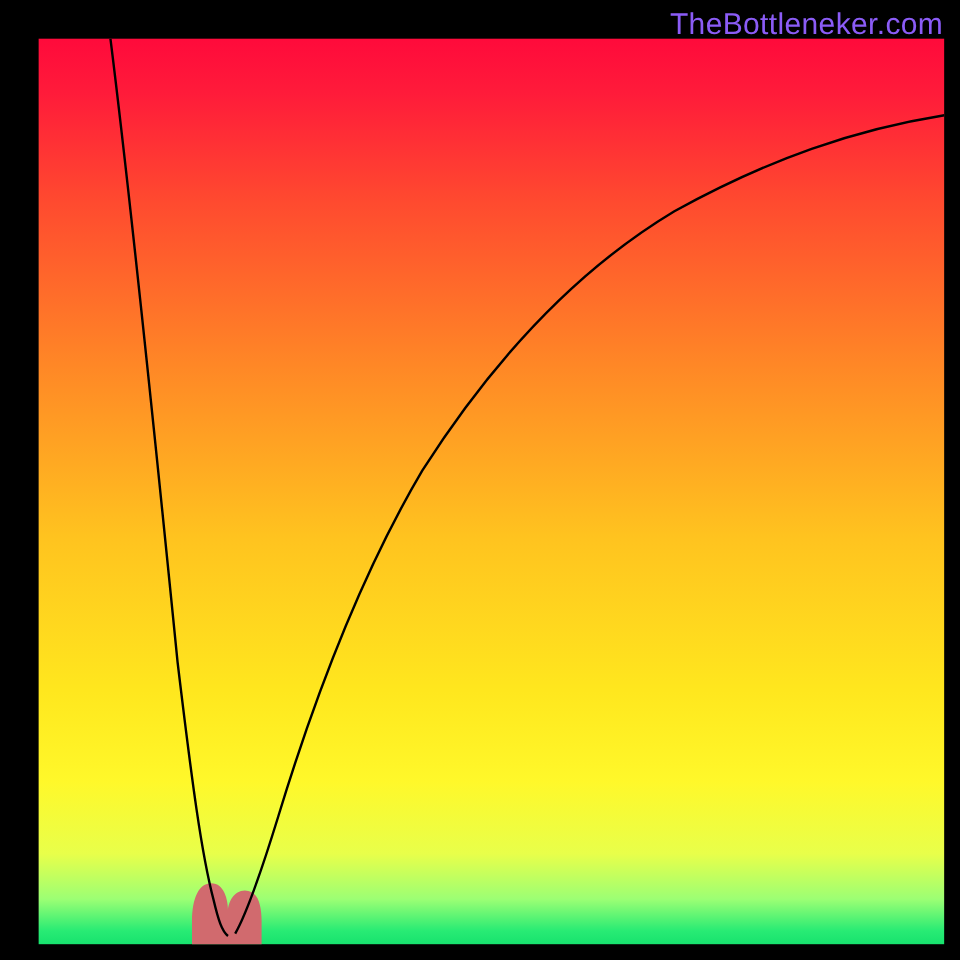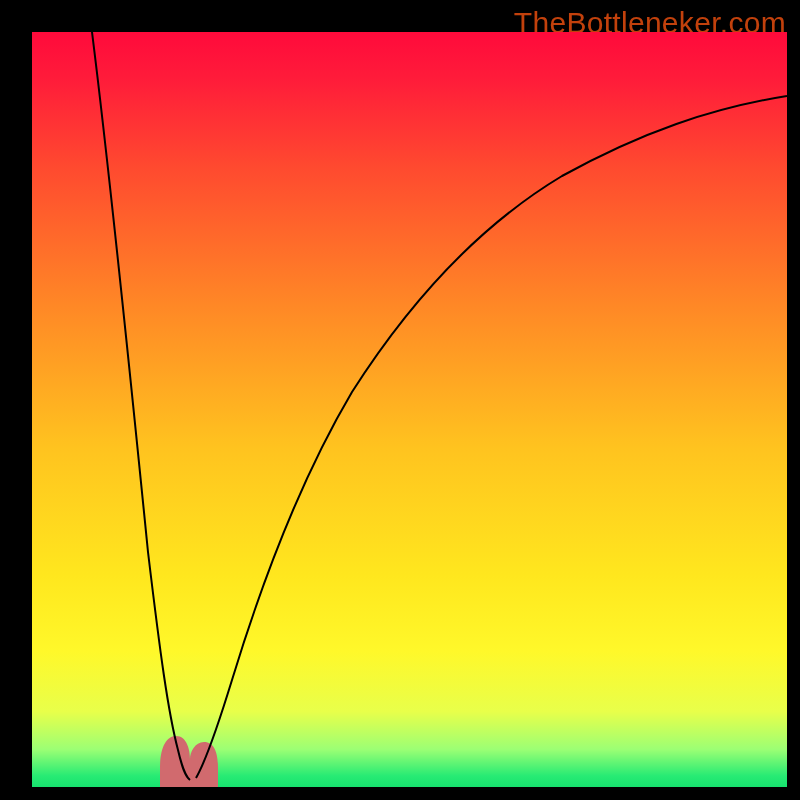--- a/index.html
+++ b/index.html
@@ -27,22 +27,22 @@
     left: 0; right: 0; top: 0; bottom: 0;
   }
   .curve-svg {
     position: absolute;
     left: 0; top: 0;
   }
   .watermark {
     position: absolute;
     top: 6px;
     right: 14px;
-    color: #c2410c;
-    font-size: 30px;
+    color: #8b5cf6;
+    font-size: 25px;
     font-weight: 400;
     letter-spacing: 0.3px;
     user-select: none;
   }
 </style>
 </head>
 <body>
 
 <div class="stage">
 

